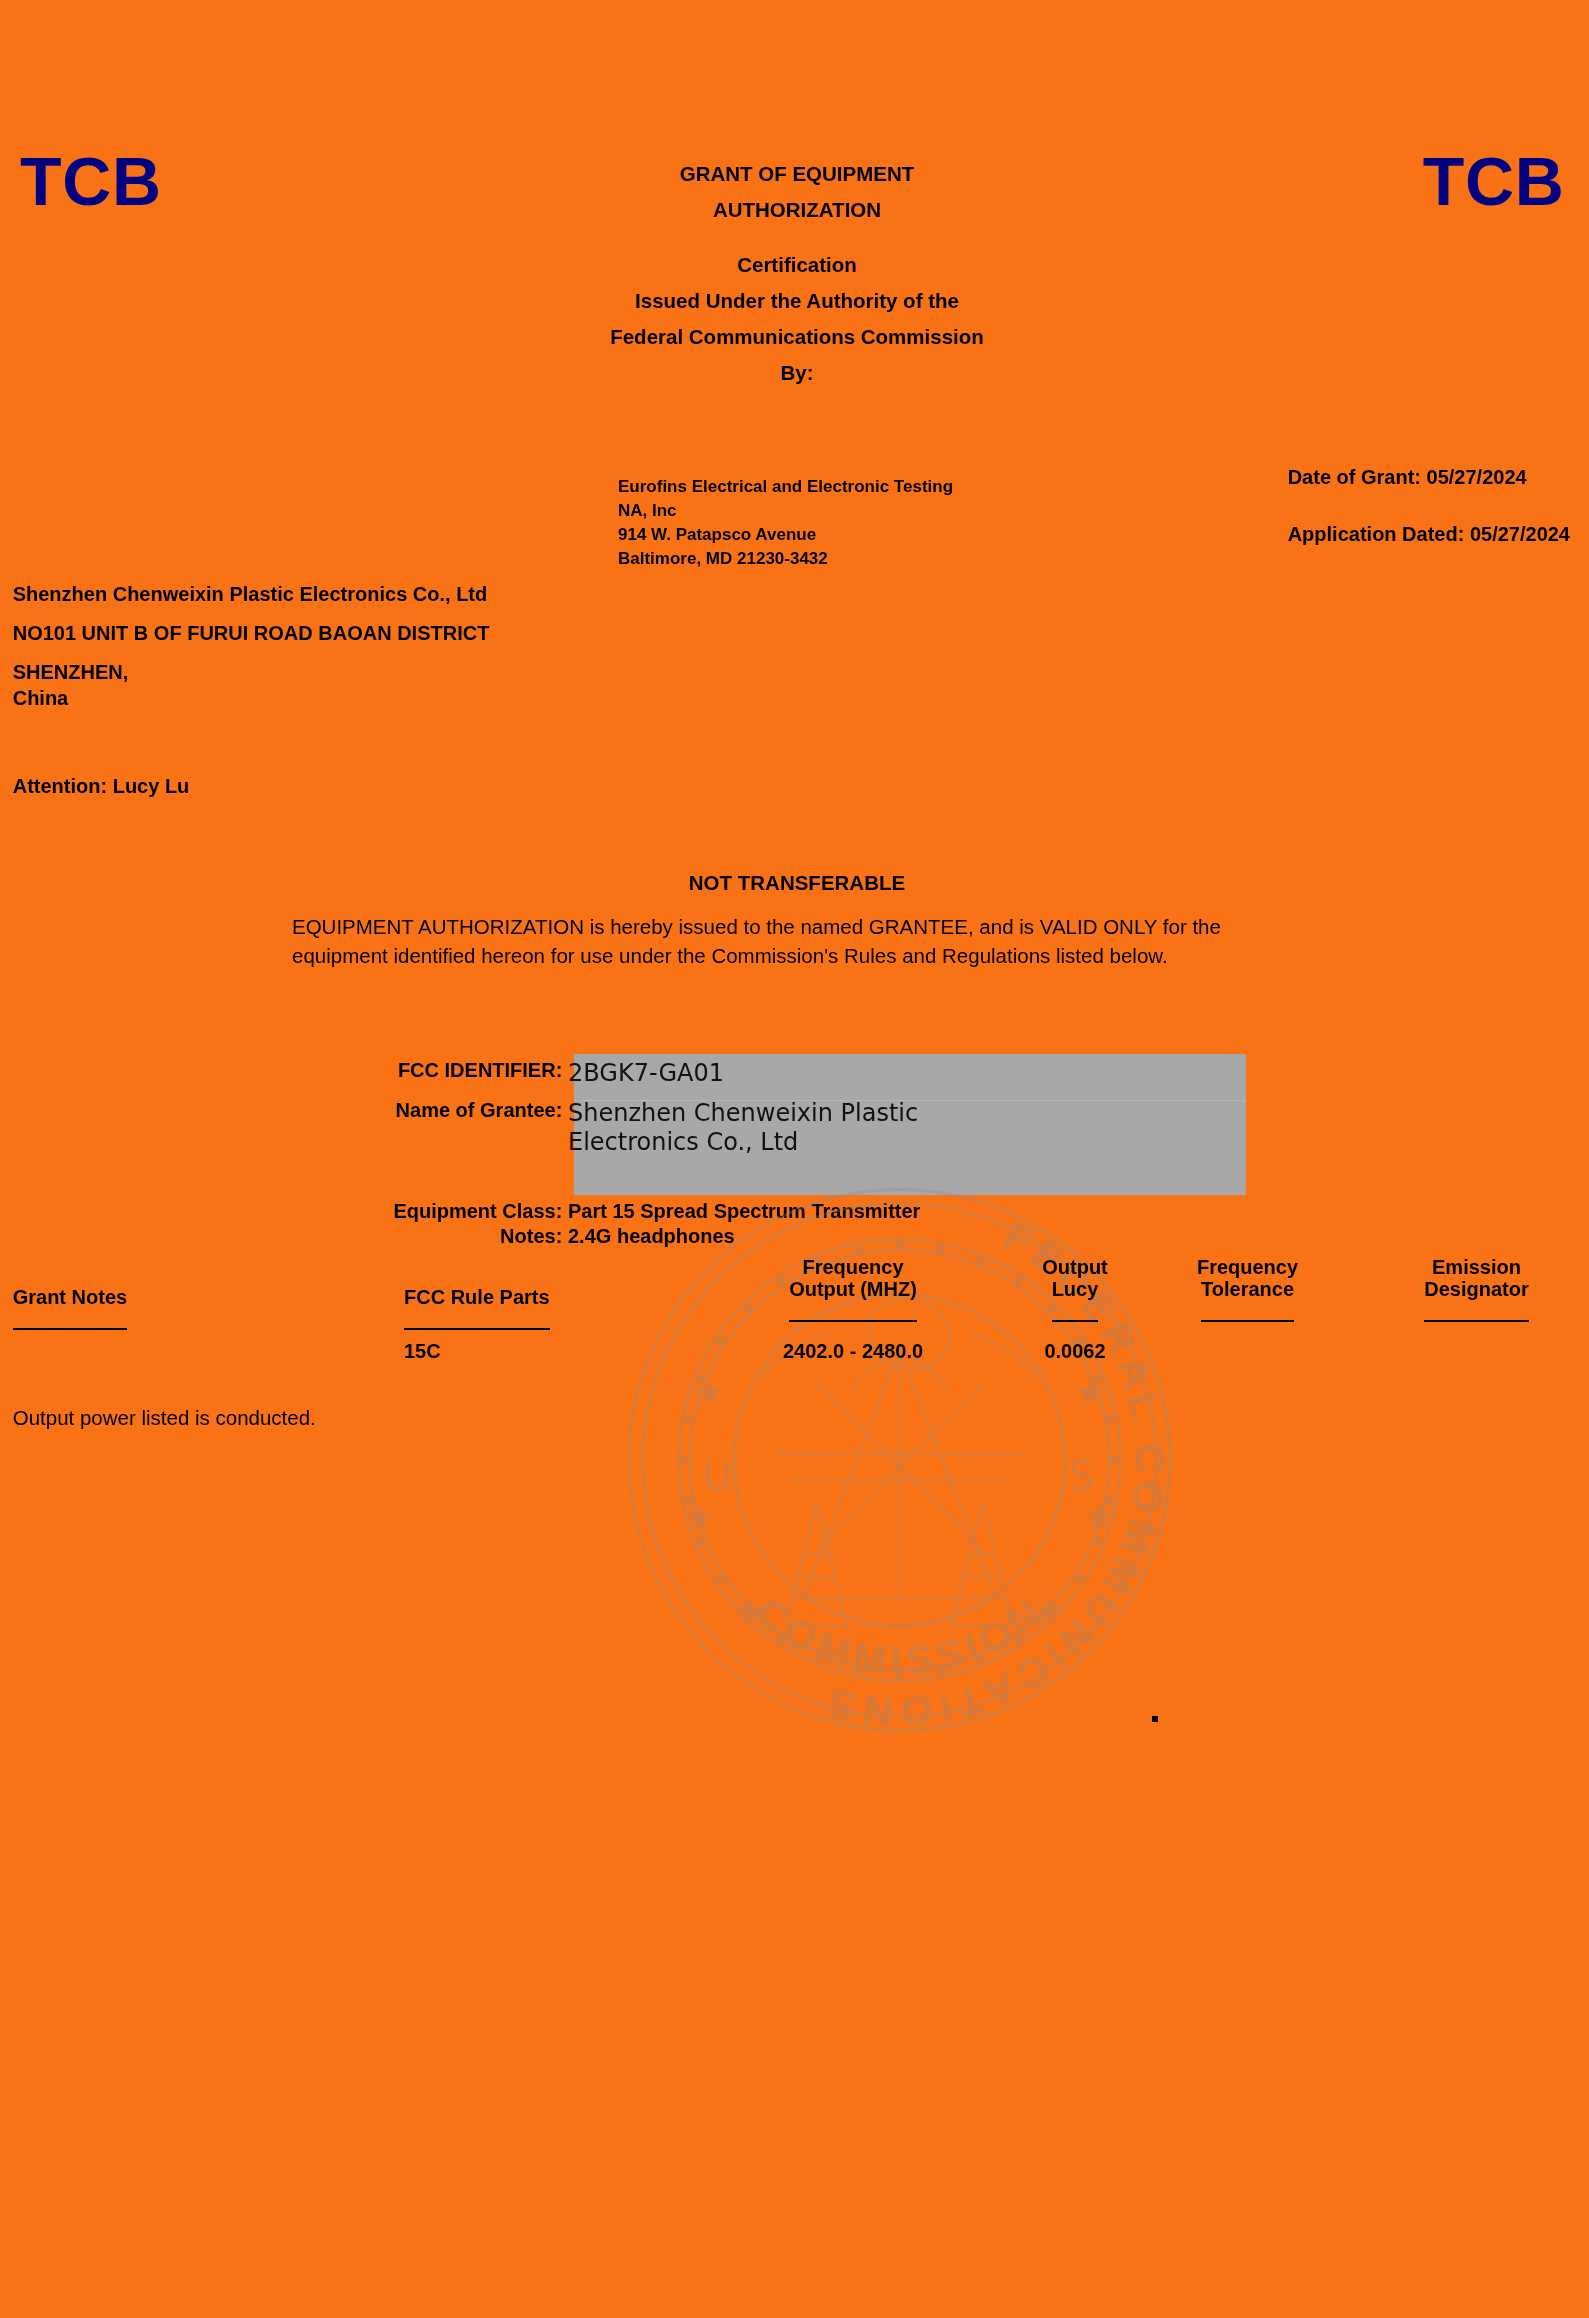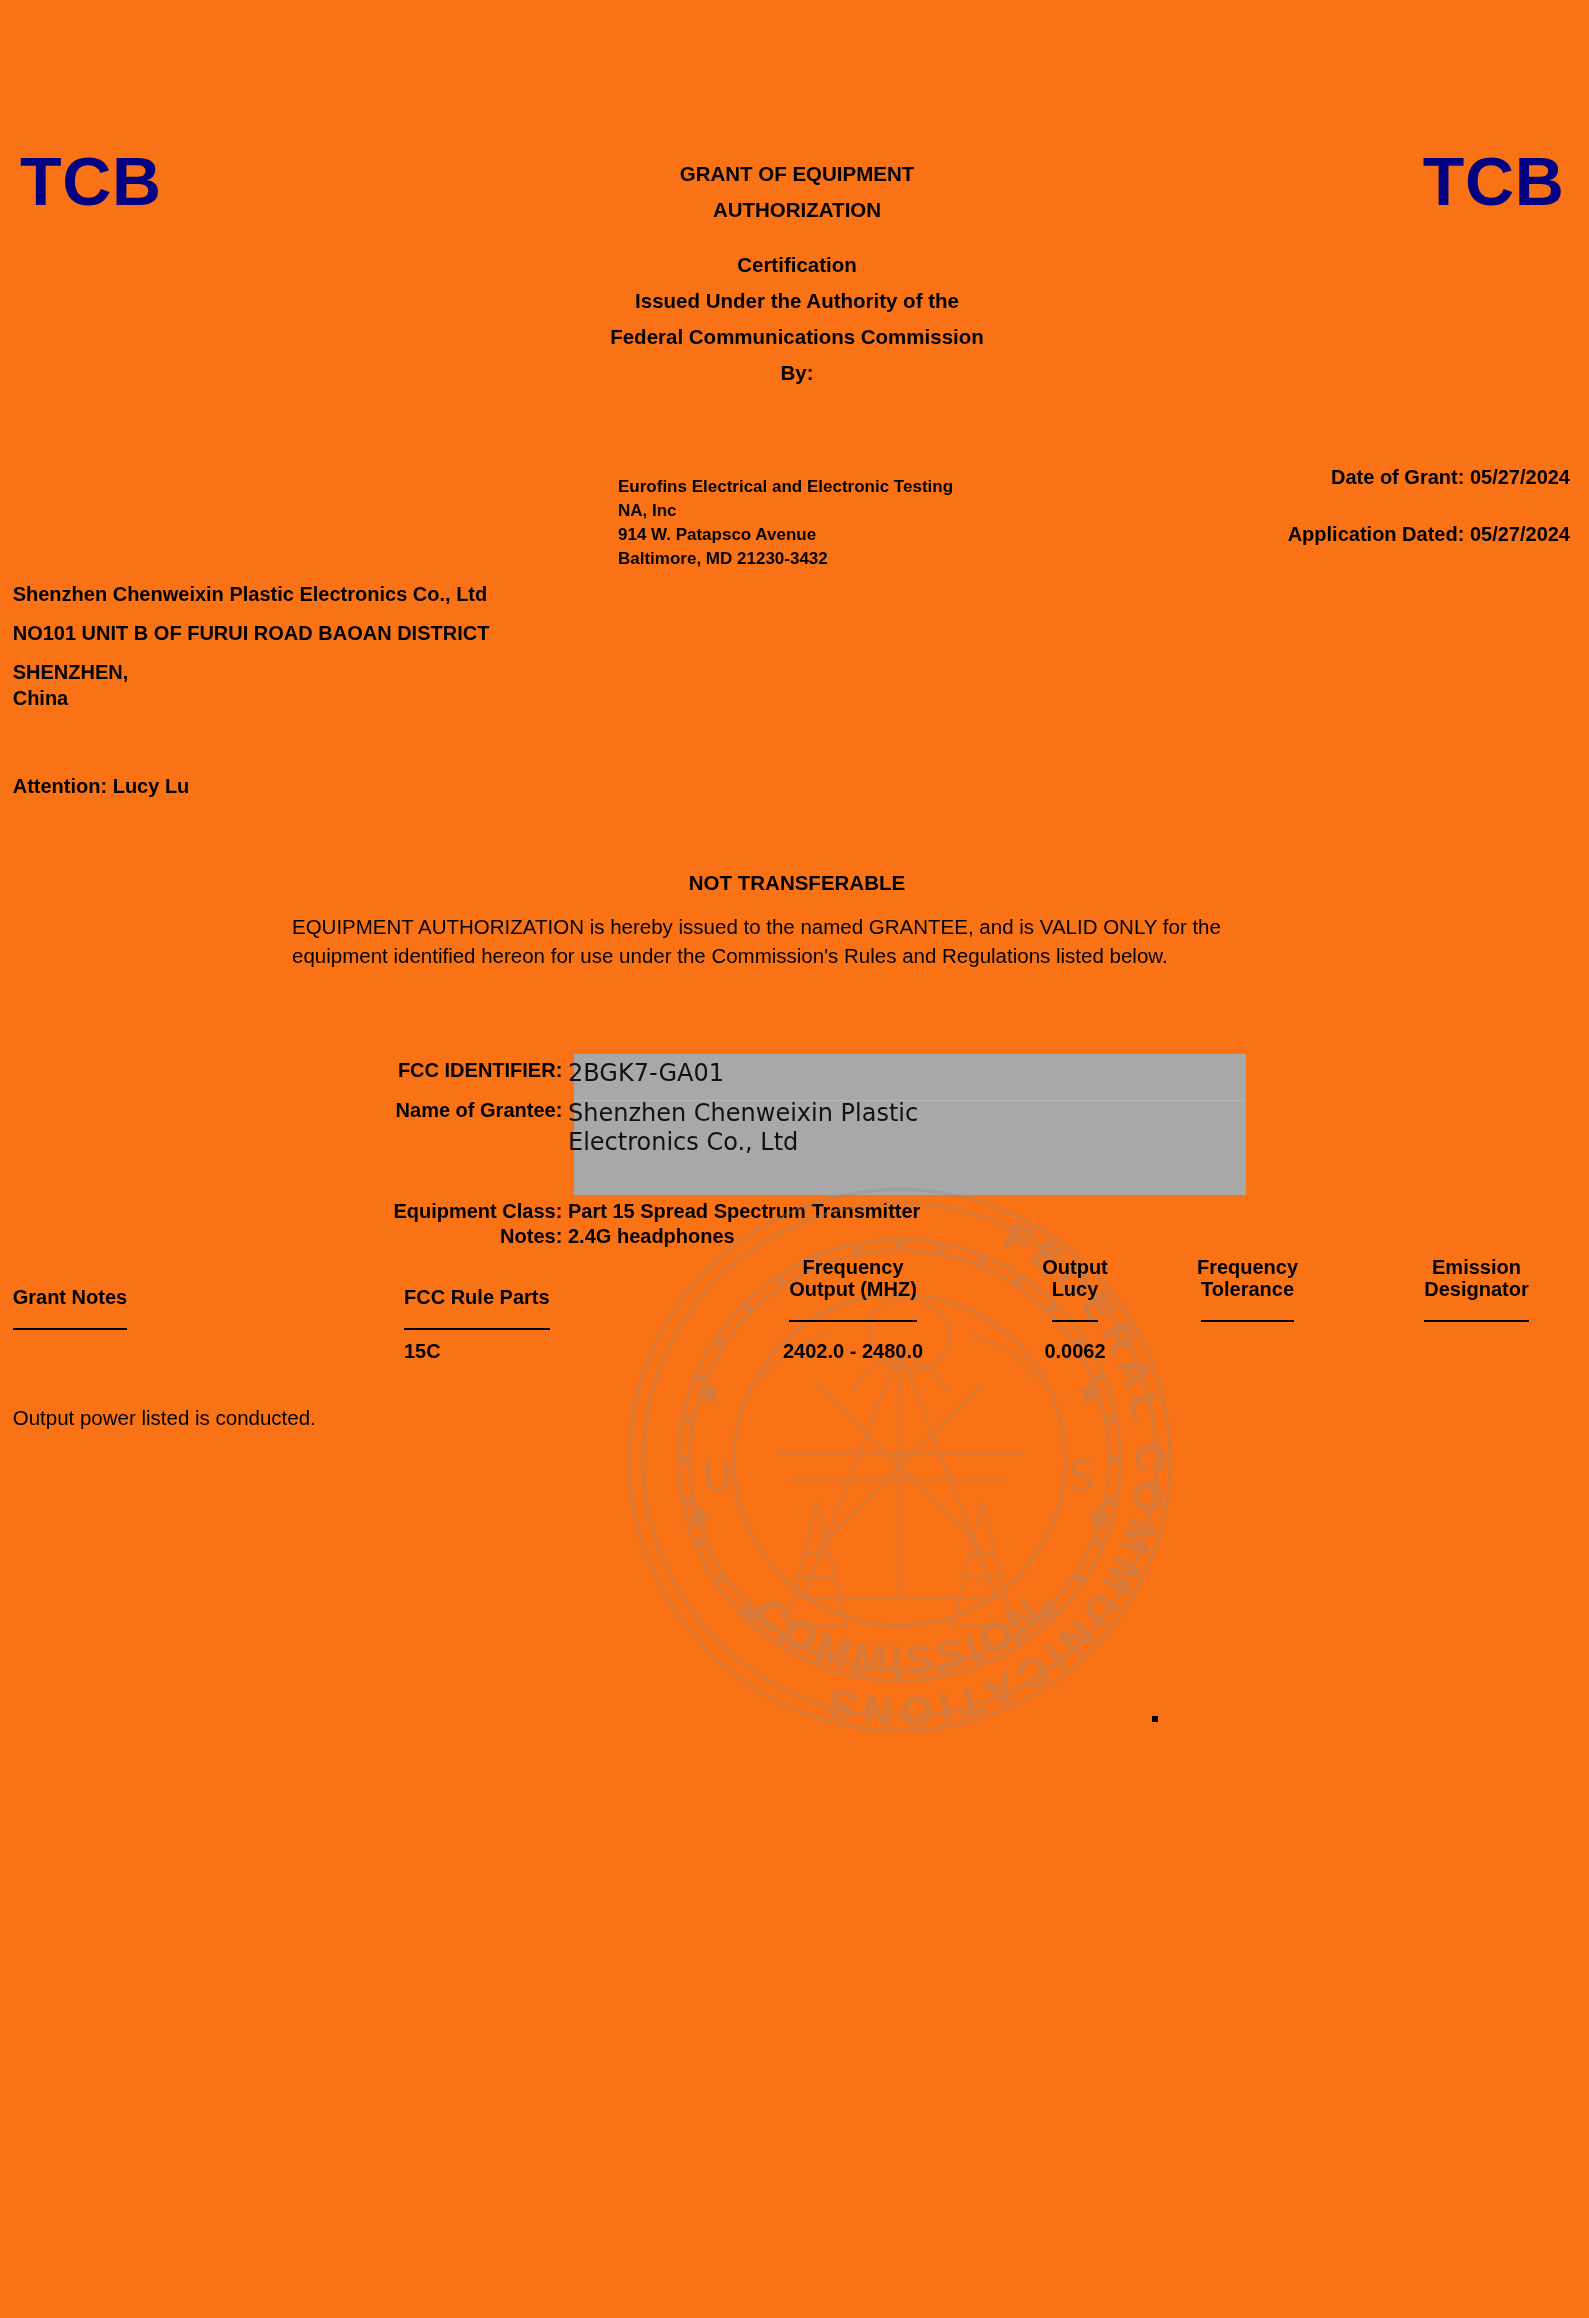--- a/index.html
+++ b/index.html
@@ -56,21 +56,20 @@
     line-height: 1.42;
     white-space: nowrap;
     margin-top: 20px;
   }
 
   
   #grant-dates {
     position: absolute;
     right: 20px;
     top: 467px;
-    text-align: right;
     font-weight: bold;
     font-size: 20px;
     line-height: 1;
   }
   #grant-dates .d2 { margin-top: 37px; }
 
   
   #grantee-address {
     position: absolute;
     left: 12.7px;

